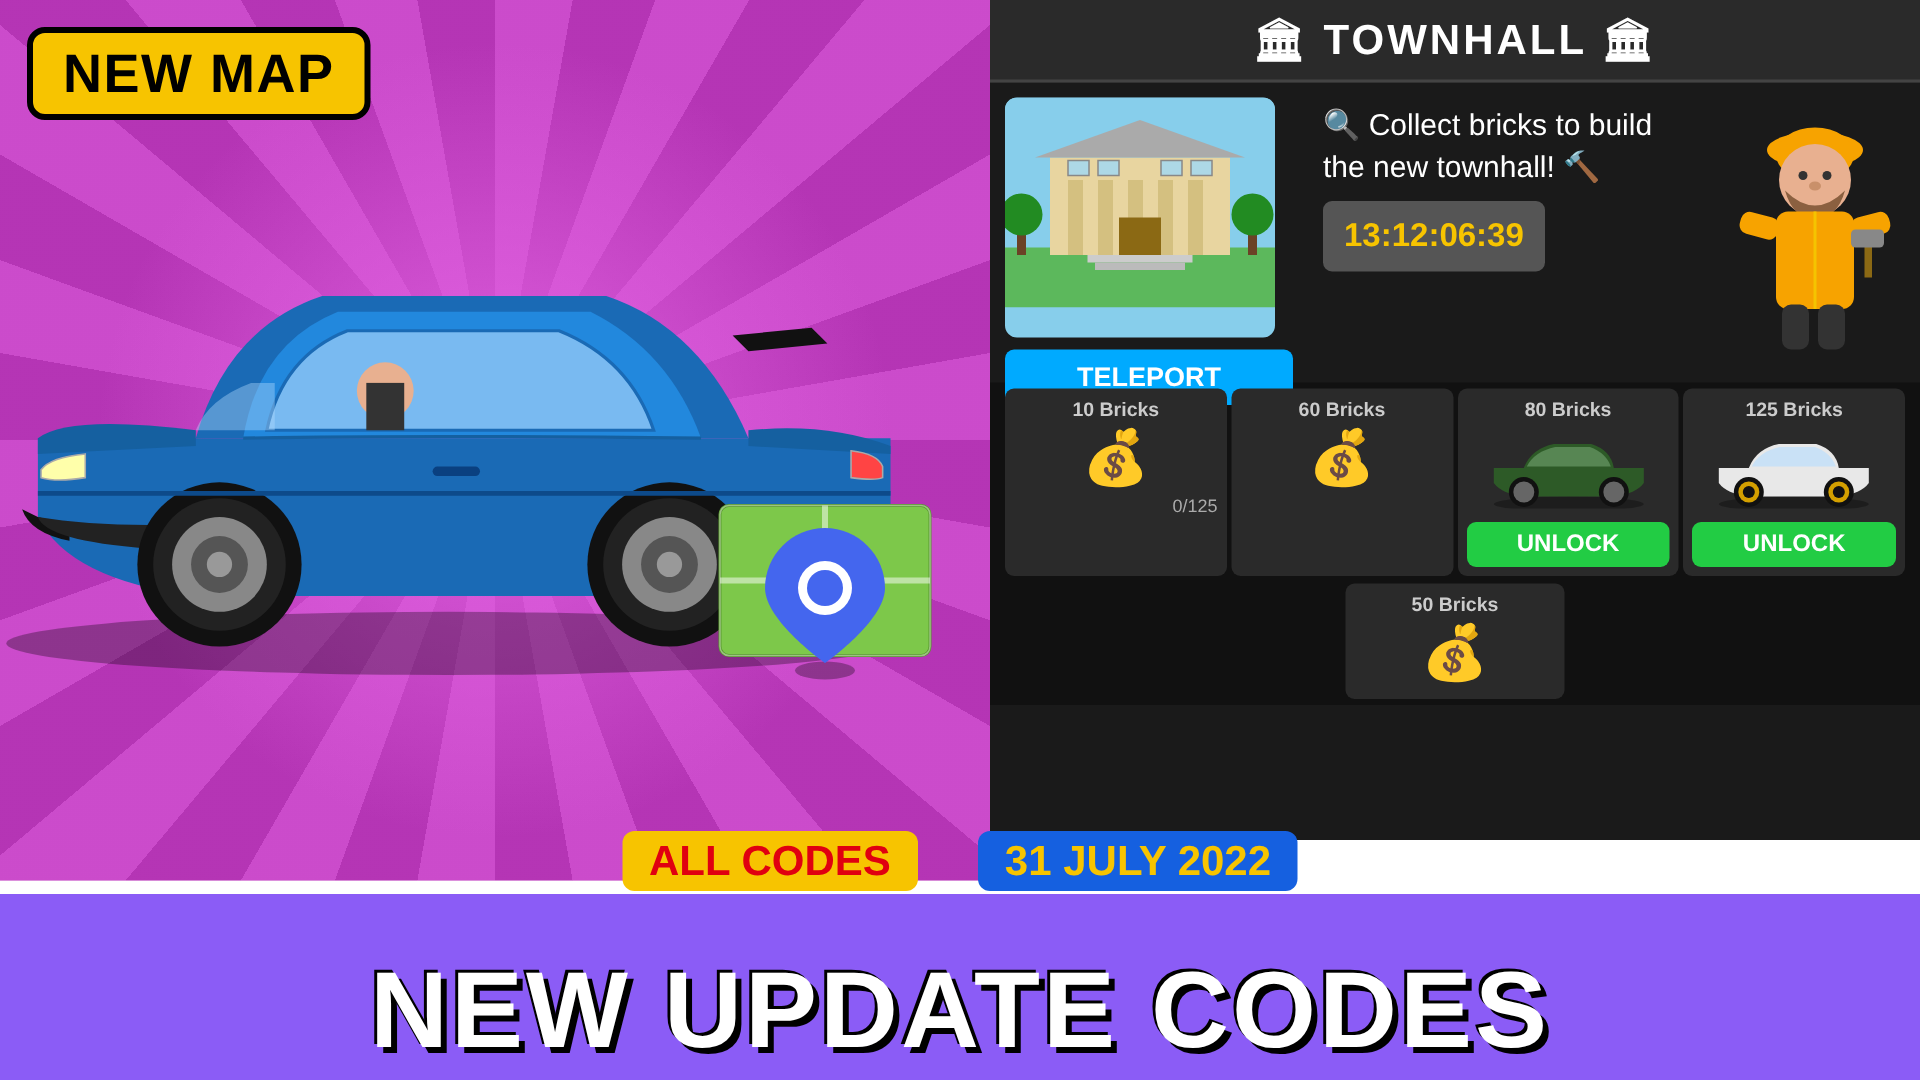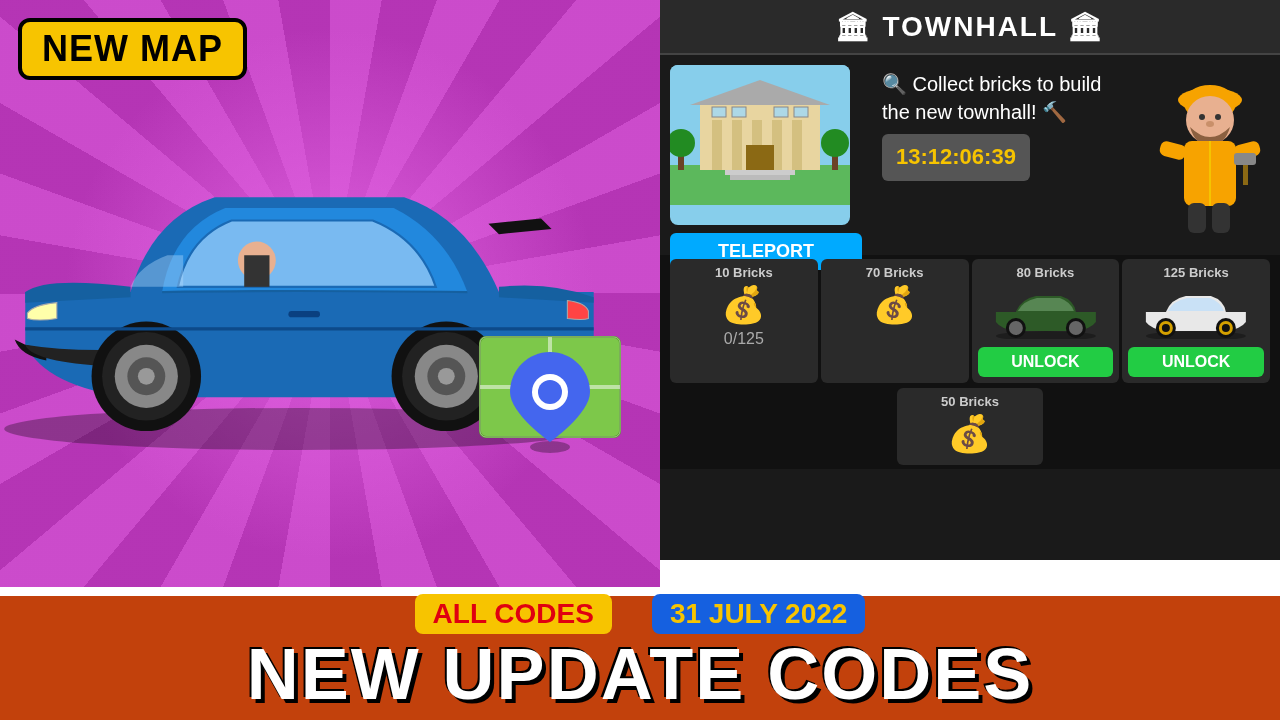--- a/index.html
+++ b/index.html
@@ -45,27 +45,28 @@
       height: 140px;
       z-index: 6;
     }
 
     
     .bottom-bar {
       position: absolute;
       bottom: 0; left: 0;
       width: 1280px;
       height: 124px;
-      background: #c2410c;
+      background: #8b5cf6;
       z-index: 20;
       display: flex;
       flex-direction: column;
       align-items: center;
       justify-content: flex-end;
       padding-bottom: 10px;
+      gap: 40px;
     }
 
     .bottom-bar-top {
       display: flex;
       width: 100%;
       align-items: center;
       justify-content: center;
       gap: 40px;
       margin-bottom: 4px;
     }
@@ -194,22 +195,23 @@
     }
 
     .reward-title {
       font-size: 13px;
       font-weight: 700;
       color: #ccc;
       margin-bottom: 4px;
     }
 
     .reward-progress {
-      font-size: 16px;
+      font-size: 12px;
       color: #aaa;
+      text-align: right;
     }
 
     .unlock-btn {
       background: #22cc44;
       color: #fff;
       font-weight: 900;
       font-size: 16px;
       text-align: center;
       padding: 6px;
       border-radius: 6px;
@@ -418,21 +420,21 @@
 
     <div style="display:grid;grid-template-columns:repeat(4,1fr);gap:3px;margin-bottom:5px;">
 
       <div class="reward-card">
         <div class="reward-title">10 Bricks</div>
         <div style="font-size:36px;margin:4px 0;">💰</div>
         <div class="reward-progress">0/125</div>
       </div>
 
       <div class="reward-card">
-        <div class="reward-title">70 Bricks</div>
+        <div class="reward-title">60 Bricks</div>
         <div style="font-size:36px;margin:4px 0;">💰</div>
         <div class="reward-progress"></div>
       </div>
 
       <div class="reward-card">
         <div class="reward-title">80 Bricks</div>
         <svg viewBox="0 0 120 55" class="green-car-svg">
           <ellipse cx="60" cy="52" rx="50" ry="5" fill="rgba(0,0,0,0.3)"></ellipse>
           <path d="M10,38 Q15,45 30,47 L90,47 Q105,45 110,38 L110,28 L10,28 Z" fill="#2d5a27"></path>
           <path d="M30,28 Q35,15 50,12 L75,12 Q88,16 90,28 Z" fill="#2d5a27"></path>

